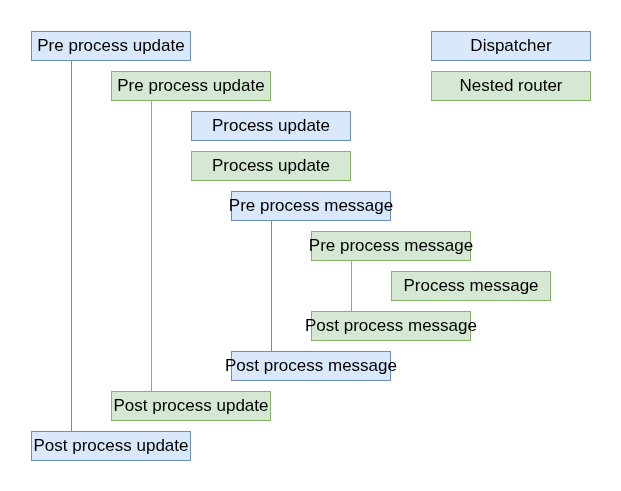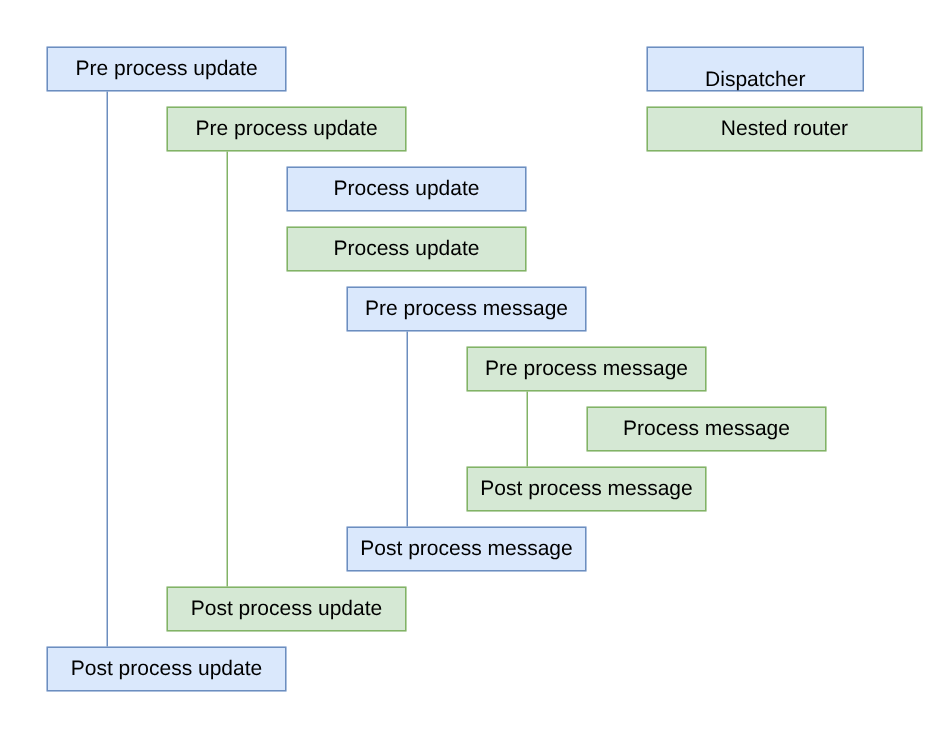--- a/index.html
+++ b/index.html
@@ -6,21 +6,21 @@
     margin: 0;
     padding: 0;
     background: #ffffff;
   }
   #canvas {
     position: relative;
     width: 621px;
     height: 491px;
     background: #ffffff;
     font-family: "Liberation Sans", sans-serif;
-    font-size: 14px;
+    font-size: 17px;
     color: #000000;
     overflow: hidden;
   }
   .box {
     position: absolute;
     box-sizing: border-box;
     border: 1px solid;
     display: flex;
     align-items: center;
     justify-content: center;
@@ -74,23 +74,23 @@
     </div>
     <div class="box blue" style="left: 231px; top: 351px; width: 160px; height: 30px;">
       <span>Post process message</span>
     </div>
     <div class="box green" style="left: 111px; top: 391px; width: 160px; height: 30px;">
       <span>Post process update</span>
     </div>
     <div class="box blue" style="left: 31px; top: 431px; width: 160px; height: 30px;">
       <span>Post process update</span>
     </div>
-    <div class="box blue" style="left: 431px; top: 31px; width: 145px; height: 30px; align-items: flex-end;">
+    <div class="box blue" style="left: 431px; top: 31px; width: 160px; height: 30px;">
       <span>Dispatcher</span>
     </div>
-    <div class="box green" style="left: 431px; top: 71px; width: 184px; height: 30px;">
+    <div class="box green" style="left: 431px; top: 71px; width: 160px; height: 30px;">
       <span>Nested router</span>
     </div>
     <div class="line blue" style="left: 71px; top: 61px; height: 370px;"></div>
     <div class="line green" style="left: 151px; top: 101px; height: 290px;"></div>
     <div class="line blue" style="left: 271px; top: 221px; height: 130px;"></div>
     <div class="line green" style="left: 351px; top: 261px; height: 50px;"></div>
   </div>
 
 </body></html>

